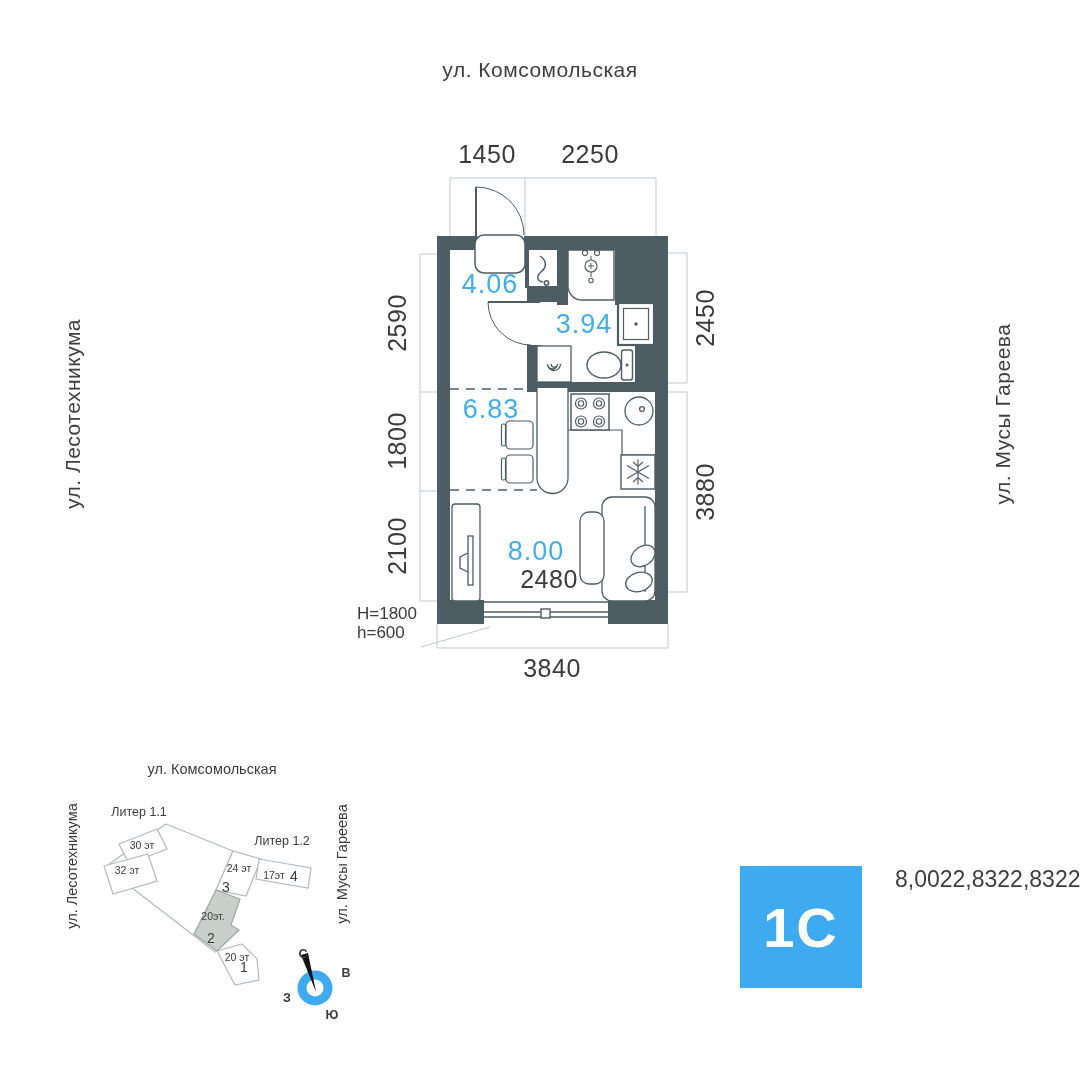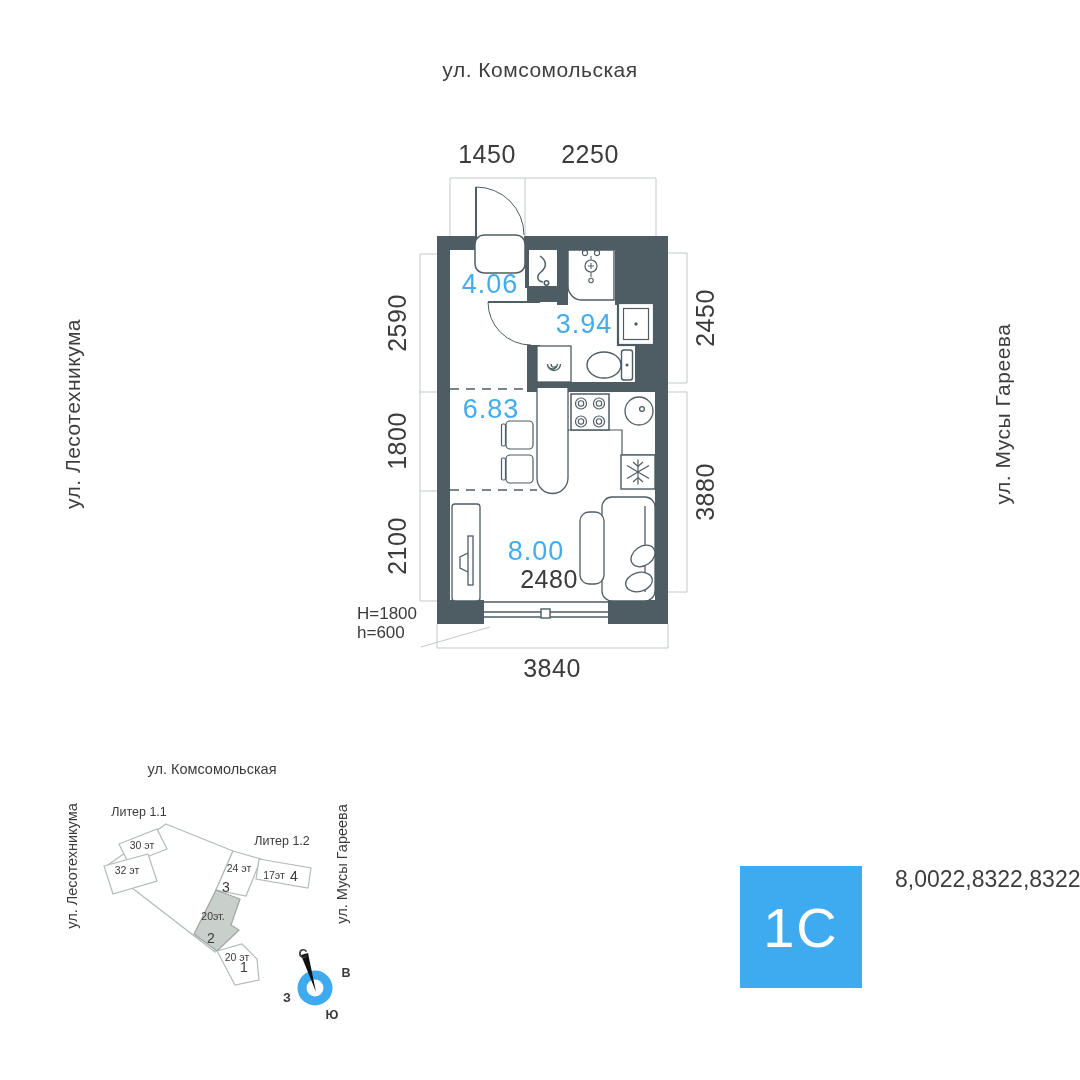--- a/index.html
+++ b/index.html
@@ -13,21 +13,21 @@
   .dim{font-size:25px;font-weight:500;letter-spacing:.5px;}
   .area{font-size:27px;font-weight:500;fill:#45ACEC;letter-spacing:1px;}
   .note{font-size:17px;font-weight:500;}
   .site-street{font-size:14.5px;font-weight:500;}
   .site-liter{font-size:12.5px;}
   .site-floors{font-size:10.5px;}
   .site-num{font-size:14px;}
   .compass-label{font-size:12.5px;font-weight:600;}
   .legend-badge{position:absolute;left:740px;top:866px;width:122px;height:122px;background:#3EAAEF;
           display:flex;align-items:center;justify-content:center;color:#fff;font-size:56px;
-          font-weight:400;letter-spacing:2px;}
+          font-weight:700;letter-spacing:2px;}
   .legend-values{position:absolute;left:895px;top:866px;display:flex;flex-direction:row;
           justify-content:space-between;height:122px;}
   .legend-values div{font-size:23px;font-weight:500;line-height:26px;color:#3d3d3d;}
 </style>
 </head>
 <body>
 
 <div id="canvas">
 
   <div class="street" style="left:340px;top:58px;width:400px;">ул. Комсомольская</div>

